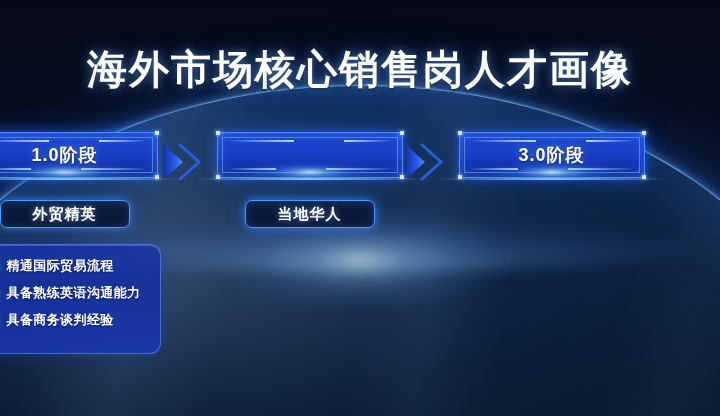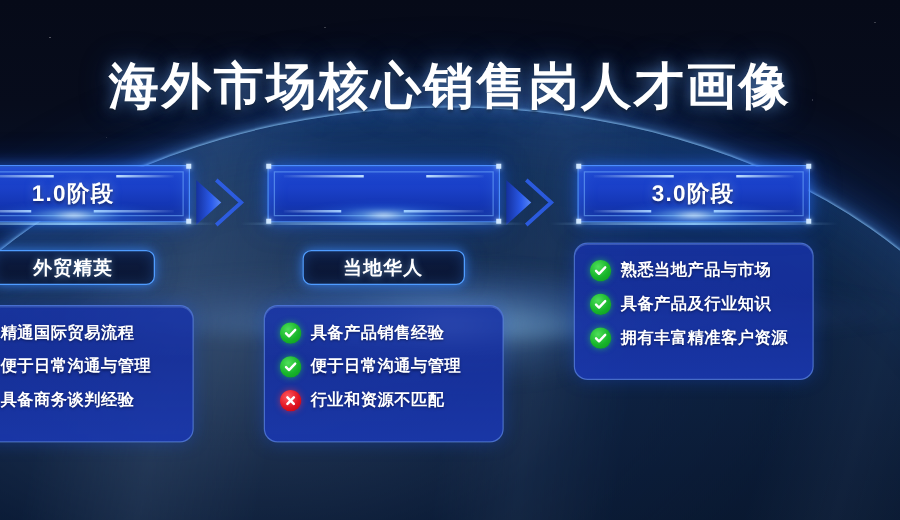--- a/index.html
+++ b/index.html
@@ -445,21 +445,21 @@
               </svg>
           </span>
           <span class="bullet-text">精通国际贸易流程</span>
         </div>
         <div class="bullet">
           <span class="ico ok">
             <svg width="11" height="11" viewBox="0 0 12 12">
                 <path d="M2 6.2 L4.6 8.8 L10 3.1" fill="none" stroke="#ffffff" stroke-width="2.1" stroke-linecap="round" stroke-linejoin="round"></path>
               </svg>
           </span>
-          <span class="bullet-text">便于日常沟通与管理</span>
+          <span class="bullet-text">具备熟练英语沟通能力</span>
         </div>
         <div class="bullet">
           <span class="ico ok">
             <svg width="11" height="11" viewBox="0 0 12 12">
                 <path d="M2 6.2 L4.6 8.8 L10 3.1" fill="none" stroke="#ffffff" stroke-width="2.1" stroke-linecap="round" stroke-linejoin="round"></path>
               </svg>
           </span>
           <span class="bullet-text">具备商务谈判经验</span>
         </div>
       </div>
@@ -491,46 +491,20 @@
         <span class="nub n-bl"></span>
         <span class="nub n-br"></span>
         <span class="banner-streak"></span>
         <span class="banner-flare"></span>
       </div>
 
       <div class="pill">
         <span class="pill-text">当地华人</span>
       </div>
 
-      <div class="card">
-        <div class="bullet">
-          <span class="ico ok">
-            <svg width="11" height="11" viewBox="0 0 12 12">
-                <path d="M2 6.2 L4.6 8.8 L10 3.1" fill="none" stroke="#ffffff" stroke-width="2.1" stroke-linecap="round" stroke-linejoin="round"></path>
-              </svg>
-          </span>
-          <span class="bullet-text">具备产品销售经验</span>
-        </div>
-        <div class="bullet">
-          <span class="ico ok">
-            <svg width="11" height="11" viewBox="0 0 12 12">
-                <path d="M2 6.2 L4.6 8.8 L10 3.1" fill="none" stroke="#ffffff" stroke-width="2.1" stroke-linecap="round" stroke-linejoin="round"></path>
-              </svg>
-          </span>
-          <span class="bullet-text">便于日常沟通与管理</span>
-        </div>
-        <div class="bullet">
-          <span class="ico no">
-            <svg width="11" height="11" viewBox="0 0 12 12">
-                <path d="M3.2 3.2 L8.8 8.8 M8.8 3.2 L3.2 8.8" fill="none" stroke="#ffffff" stroke-width="2.2" stroke-linecap="round"></path>
-              </svg>
-          </span>
-          <span class="bullet-text">行业和资源不匹配</span>
-        </div>
-      </div>
     </div>
 
     <div class="arrow">
       <svg viewBox="0 0 56 56">
         <defs>
           <linearGradient id="ag2" x1="0" y1="0" x2="1" y2="0">
             <stop offset="0%" stop-color="#1430a0"></stop>
             <stop offset="60%" stop-color="#2b5cf0"></stop>
             <stop offset="100%" stop-color="#5b8cff"></stop>
           </linearGradient>
@@ -550,42 +524,16 @@
         <span class="nub n-tl"></span>
         <span class="nub n-tr"></span>
         <span class="nub n-bl"></span>
         <span class="nub n-br"></span>
         <span class="banner-text">3.0阶段</span>
         <span class="banner-streak"></span>
         <span class="banner-flare"></span>
       </div>
 
 
-      <div class="card">
-        <div class="bullet">
-          <span class="ico ok">
-            <svg width="11" height="11" viewBox="0 0 12 12">
-                <path d="M2 6.2 L4.6 8.8 L10 3.1" fill="none" stroke="#ffffff" stroke-width="2.1" stroke-linecap="round" stroke-linejoin="round"></path>
-              </svg>
-          </span>
-          <span class="bullet-text">熟悉当地产品与市场</span>
-        </div>
-        <div class="bullet">
-          <span class="ico ok">
-            <svg width="11" height="11" viewBox="0 0 12 12">
-                <path d="M2 6.2 L4.6 8.8 L10 3.1" fill="none" stroke="#ffffff" stroke-width="2.1" stroke-linecap="round" stroke-linejoin="round"></path>
-              </svg>
-          </span>
-          <span class="bullet-text">具备产品及行业知识</span>
-        </div>
-        <div class="bullet">
-          <span class="ico ok">
-            <svg width="11" height="11" viewBox="0 0 12 12">
-                <path d="M2 6.2 L4.6 8.8 L10 3.1" fill="none" stroke="#ffffff" stroke-width="2.1" stroke-linecap="round" stroke-linejoin="round"></path>
-              </svg>
-          </span>
-          <span class="bullet-text">拥有丰富精准客户资源</span>
-        </div>
-      </div>
     </div>
 
   </div>
 </div>
 
 </body></html>

